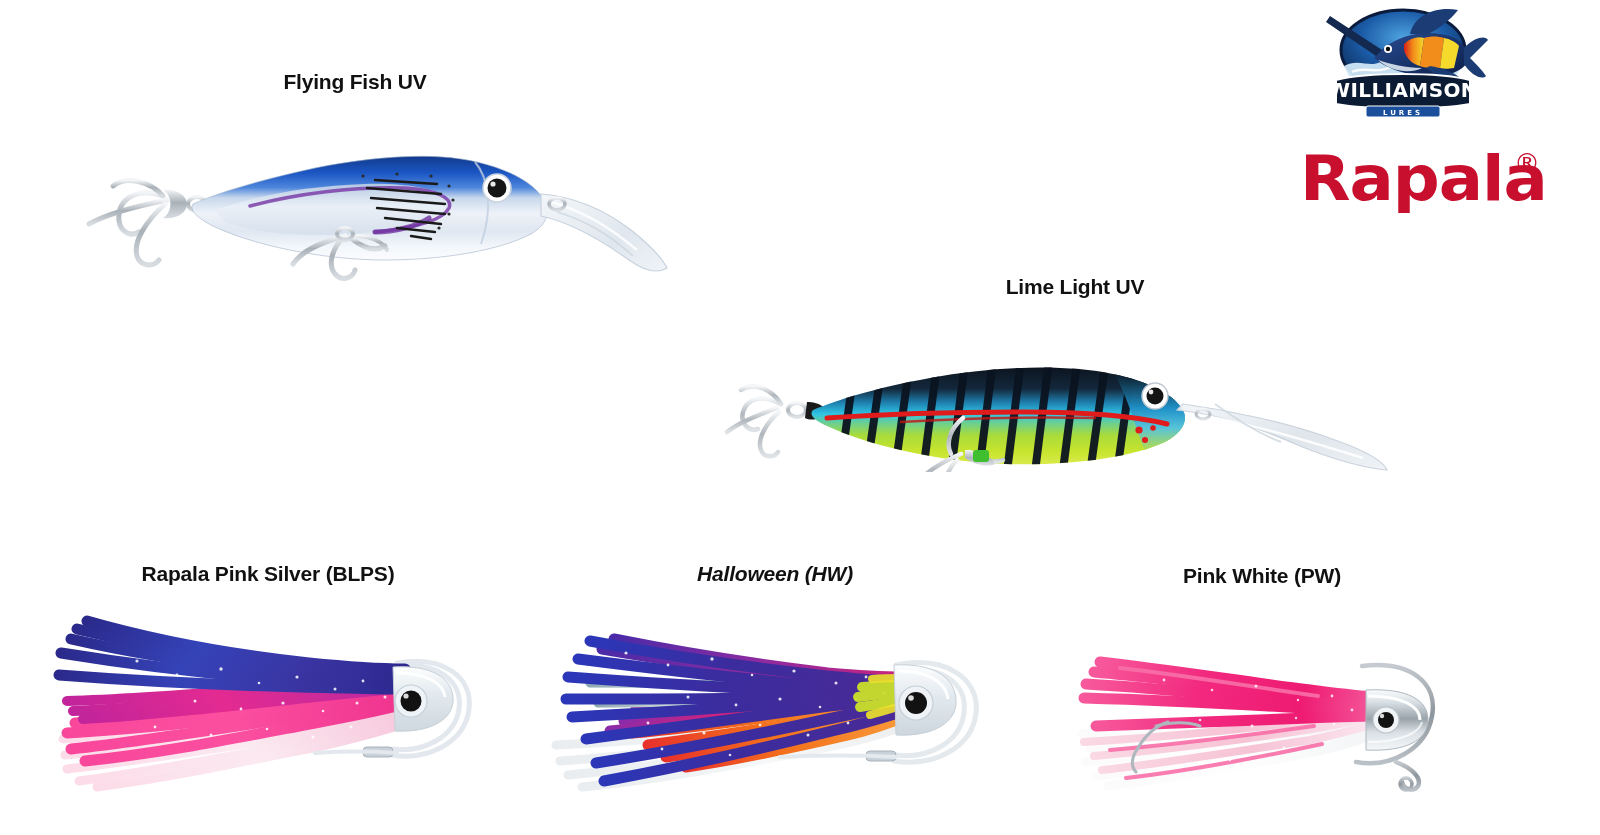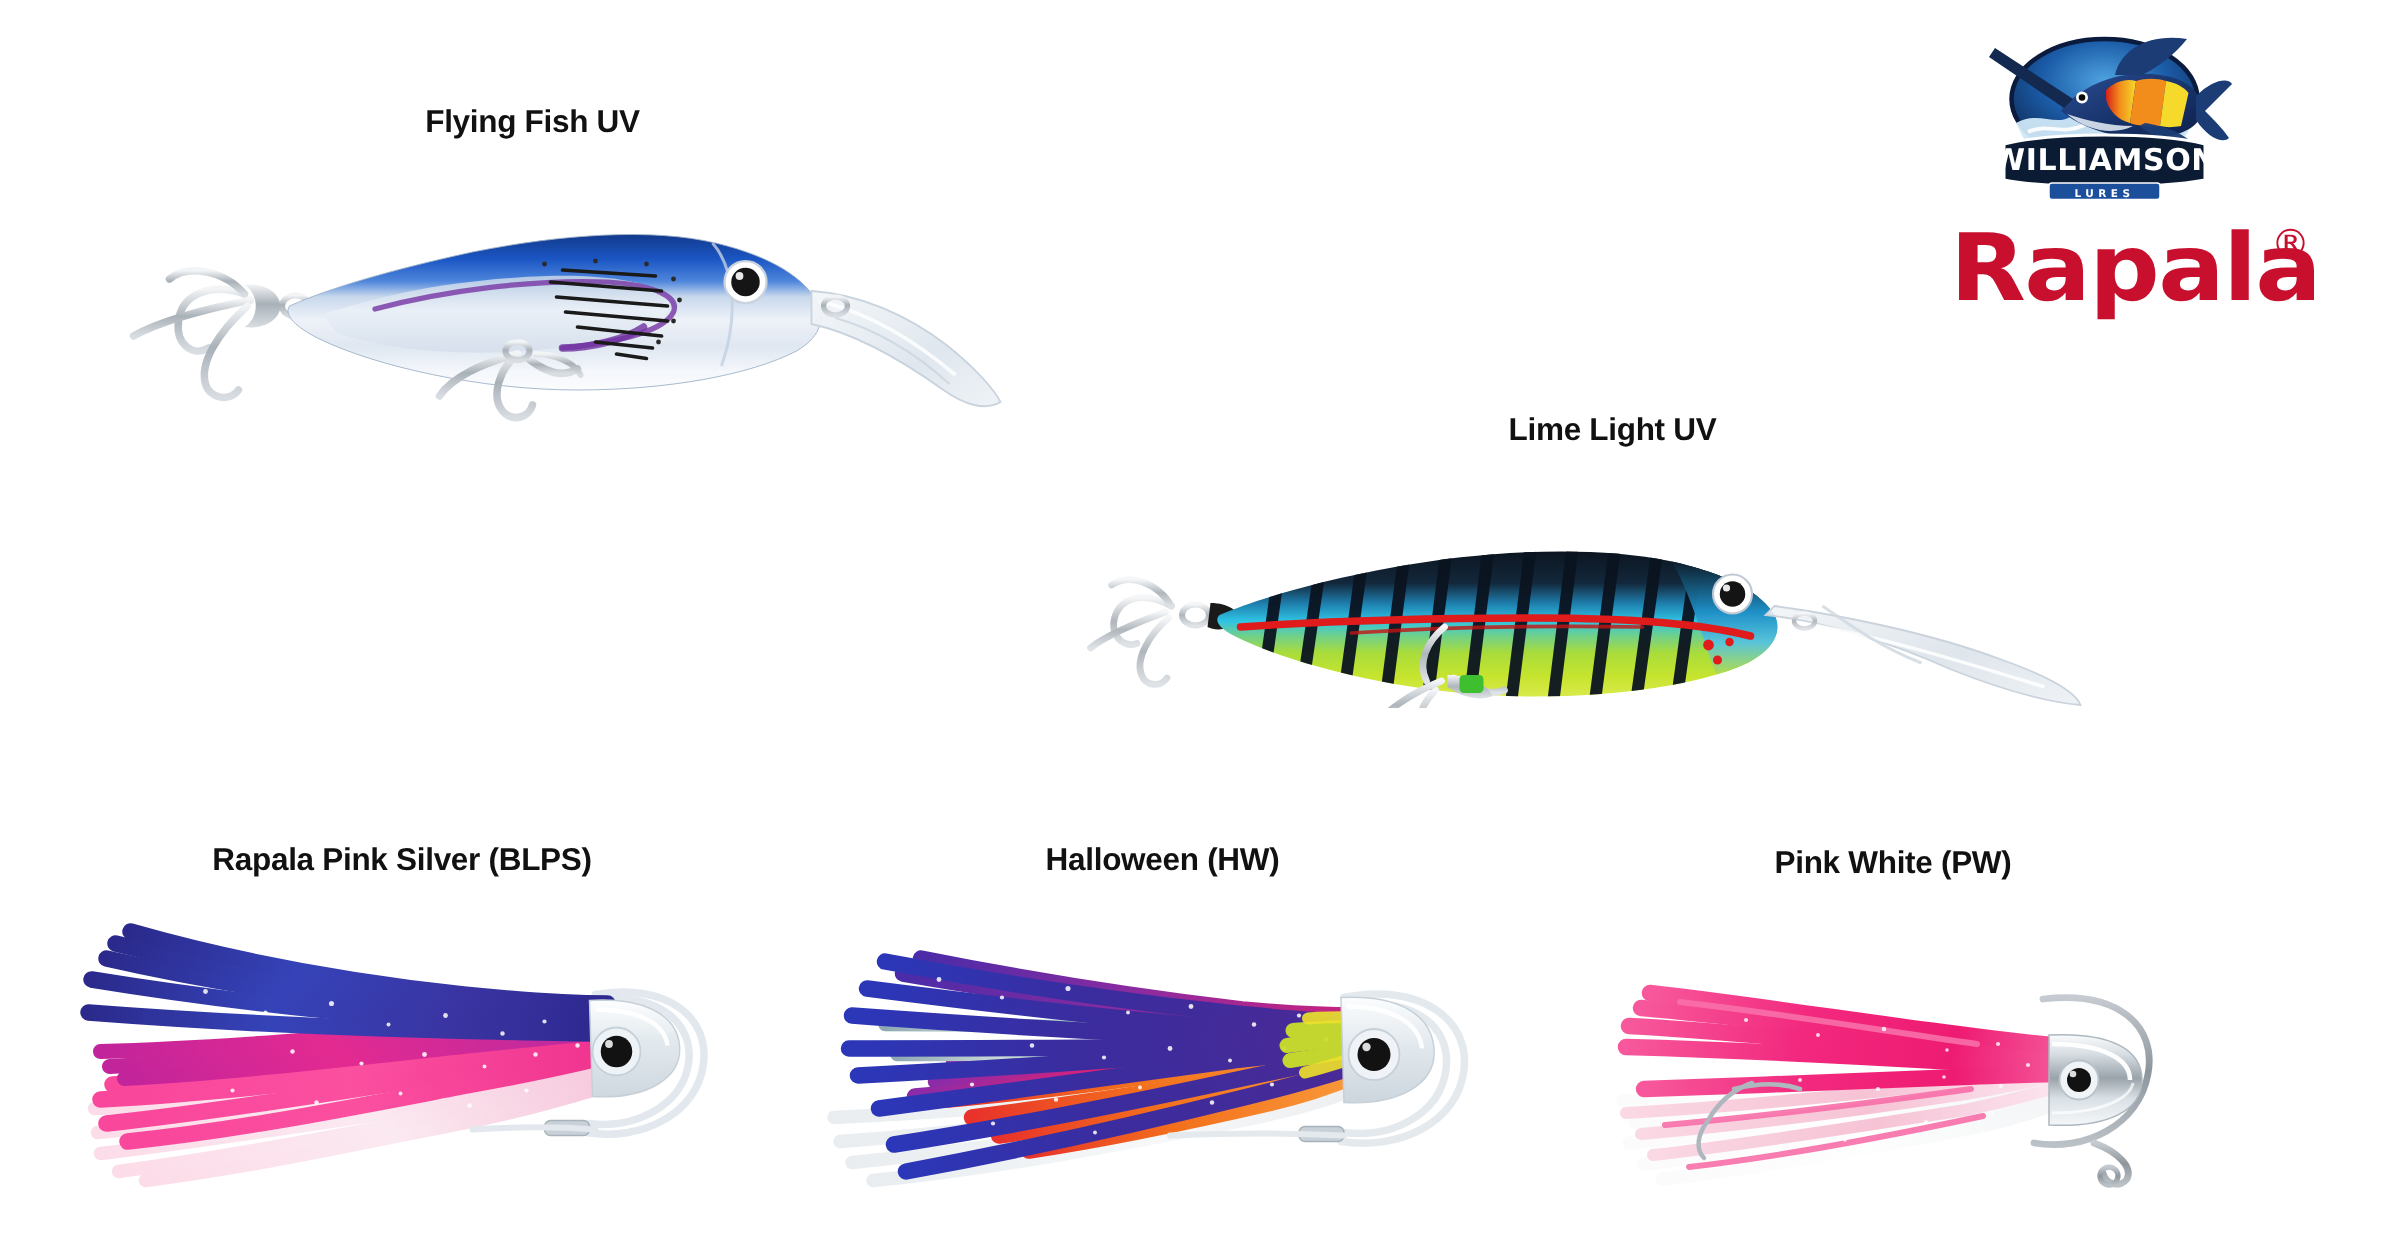--- a/index.html
+++ b/index.html
@@ -22,21 +22,21 @@
     letter-spacing:-0.2px;
     white-space:nowrap;
     transform:translateX(-50%);
     text-align:center;
   }
 
   .lure-fig{position:absolute;}
   .lure-fig svg{display:block;}
 
   
-  .brand-williamson{position:absolute;left:1318px;top:18px;width:170px;height:120px;}
+  .brand-williamson{position:absolute;left:1318px;top:2px;width:170px;height:120px;}
   .brand-rapala{position:absolute;left:1300px;top:148px;width:240px;height:76px;}
   .rapala-word{
     font-family:"DejaVu Sans", sans-serif;
     font-weight:bold;
     font-size:62px;
     line-height:62px;
     color:#C8102E;
     letter-spacing:-1px;
     position:absolute;left:0;top:0;
     transform:scaleX(1.06);
@@ -361,21 +361,21 @@
 
       <circle cx="366" cy="96" r="16" fill="#EEF3F7" stroke="#C6D0D8" stroke-width="1.2"></circle>
       <circle cx="366" cy="96" r="10.5" fill="#121212"></circle>
       <circle cx="361" cy="91" r="2.6" fill="#FFFFFF" opacity="0.85"></circle>
 
       <rect x="318" y="142" width="30" height="10" rx="4" fill="#C9D1D8" stroke="#A8B2BA" stroke-width="1"></rect>
       <path d="M270 148 C 300 146, 326 146, 352 148" fill="none" stroke="#E2E8ED" stroke-width="4" stroke-linecap="round"></path>
     </svg>
   </div>
 
-  <div class="lure-label" style="left:775px;top:562px;">Halloween (HW)</div>
+  <div class="lure-label" style="left:775px;top:562px;font-style:italic;">Halloween (HW)</div>
 
   <div class="lure-fig" style="left:540px;top:605px;width:455px;height:195px;">
     <svg width="455" height="195" viewBox="0 0 455 195" xmlns="http://www.w3.org/2000/svg">
       <defs>
         <linearGradient id="hwBlue" x1="0" y1="0" x2="1" y2="0">
           <stop offset="0%" stop-color="#2B37B8"></stop>
           <stop offset="45%" stop-color="#3B2C9E"></stop>
           <stop offset="100%" stop-color="#4A2A96"></stop>
         </linearGradient>
         <linearGradient id="hwViolet" x1="0" y1="0" x2="1" y2="0">

